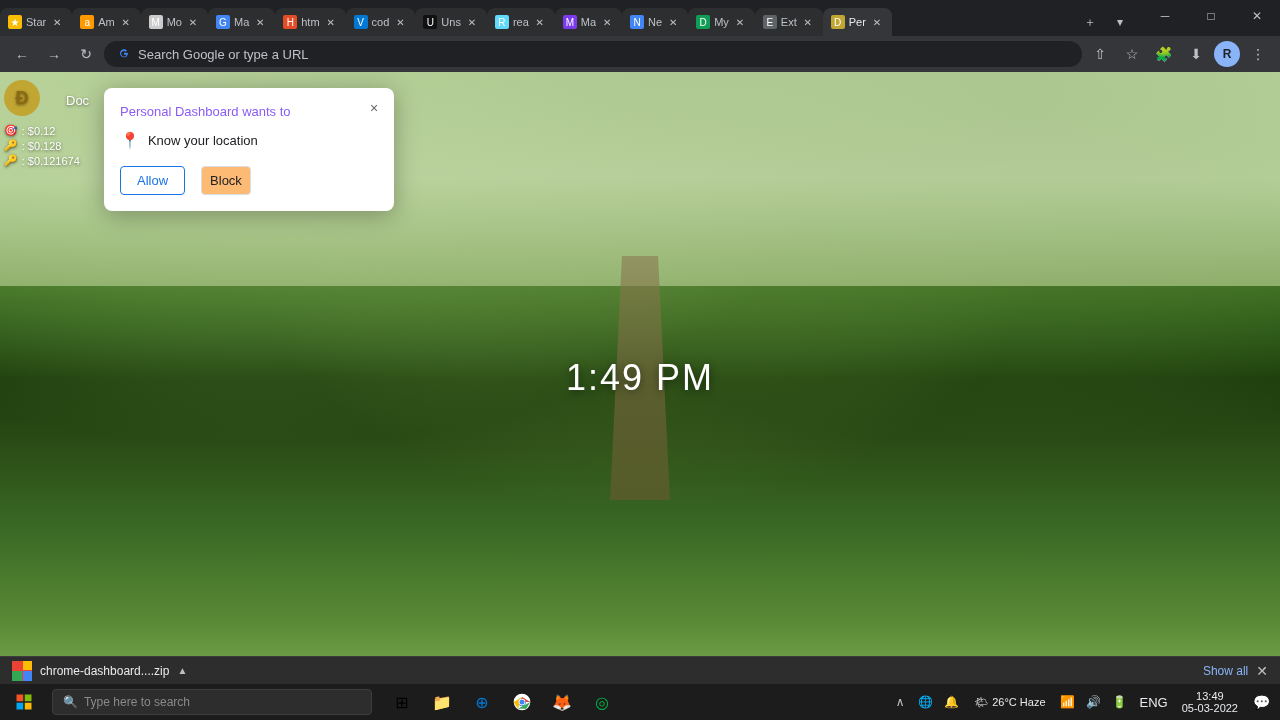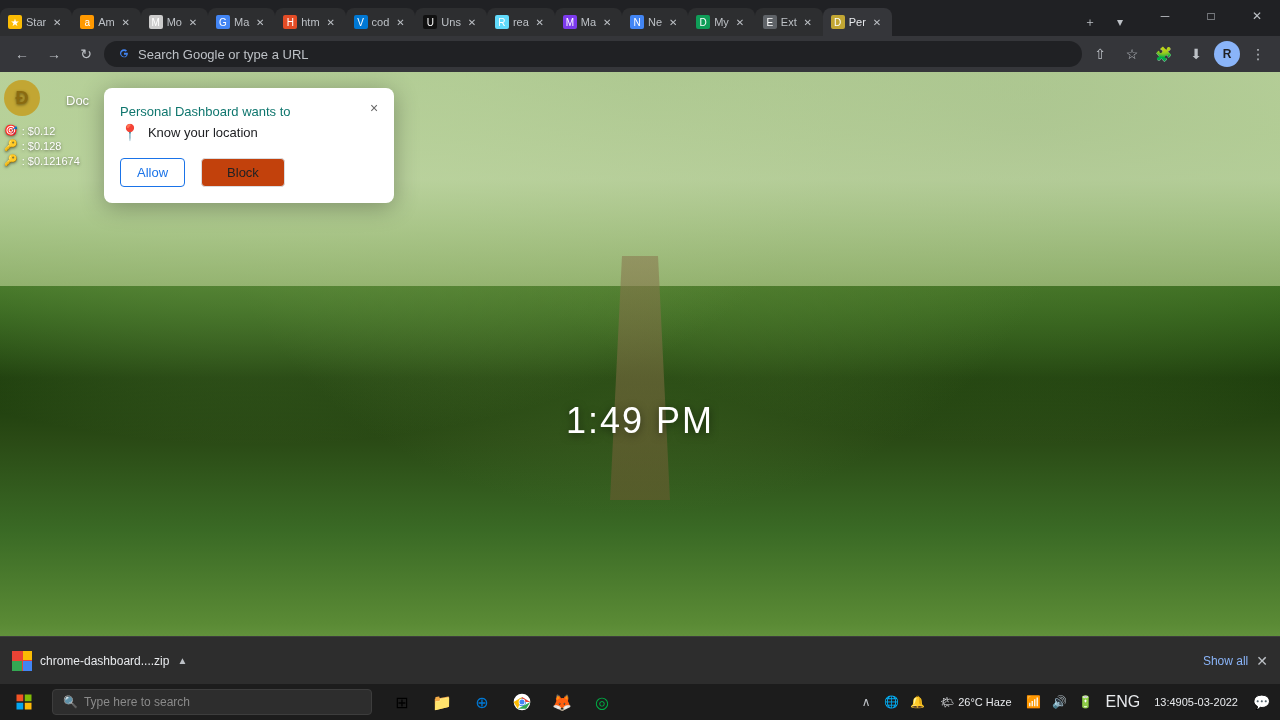--- a/index.html
+++ b/index.html
@@ -235,21 +235,20 @@
       position: absolute;
       top: 50%;
       left: 50%;
       transform: translate(-50%, -50%);
       color: white;
       font-size: 36px;
       font-weight: 300;
       letter-spacing: 2px;
       text-shadow: 0 2px 8px rgba(0,0,0,0.5);
       pointer-events: none;
-      margin-top: 43px;
     }
 
     
     .photo-credit {
       position: absolute;
       bottom: 8px;
       left: 12px;
       color: rgba(255,255,255,0.8);
       font-size: 11px;
       text-shadow: 0 1px 3px rgba(0,0,0,0.5);
@@ -307,22 +306,22 @@
       align-items: center;
       justify-content: center;
       cursor: pointer;
       color: #666;
       font-size: 14px;
       border-radius: 50%;
     }
 
     .dialog-title {
       font-size: 13px;
-      color: #0f766e;
-      margin-bottom: 4px;
+      color: #8b5cf6;
+      margin-bottom: 12px;
       padding-right: 20px;
     }
 
     .dialog-permission {
       display: flex;
       align-items: center;
       gap: 8px;
       margin-bottom: 16px;
     }
 
@@ -346,24 +345,24 @@
       padding: 6px 16px;
       border: 1px solid #1a73e8;
       border-radius: 4px;
       background: white;
       color: #1a73e8;
       font-size: 13px;
       cursor: pointer;
     }
 
     .btn-block {
-      padding: 6px 25px;
+      padding: 6px 8px;
       border: 1px solid #dadce0;
       border-radius: 4px;
-      background: #c2410c;
+      background: #fdba74;
       color: #202124;
       font-size: 13px;
       cursor: pointer;
     }
 
     
     .taskbar {
       position: absolute;
       bottom: 0;
       left: 0;
@@ -466,39 +465,39 @@
       display: flex;
       align-items: center;
       gap: 4px;
       color: #e8eaed;
       font-size: 11px;
       padding: 0 6px;
     }
 
     .clock-info {
       display: flex;
-      flex-direction: row;
+      flex-direction: column;
       align-items: center;
       padding: 0 6px;
       cursor: pointer;
     }
 
     .clock-time {
       color: #e8eaed;
       font-size: 11px;
     }
 
     .clock-date {
       color: #e8eaed;
       font-size: 11px;
     }
 
     .lang-btn {
       color: #e8eaed;
-      font-size: 16px;
+      font-size: 13px;
       padding: 0 4px;
       cursor: pointer;
     }
 
     .notification-btn {
       width: 28px;
       height: 36px;
       display: flex;
       align-items: center;
       justify-content: center;
@@ -506,21 +505,21 @@
       font-size: 14px;
       cursor: pointer;
     }
 
     
     .download-bar {
       position: absolute;
       bottom: 36px;
       left: 0;
       right: 0;
-      height: 48px;
+      height: 28px;
       background: #2d2d2d;
       border-top: 1px solid #3d3d3d;
       display: flex;
       align-items: center;
       padding: 0 12px;
       z-index: 99;
     }
 
     .download-item {
       display: flex;

